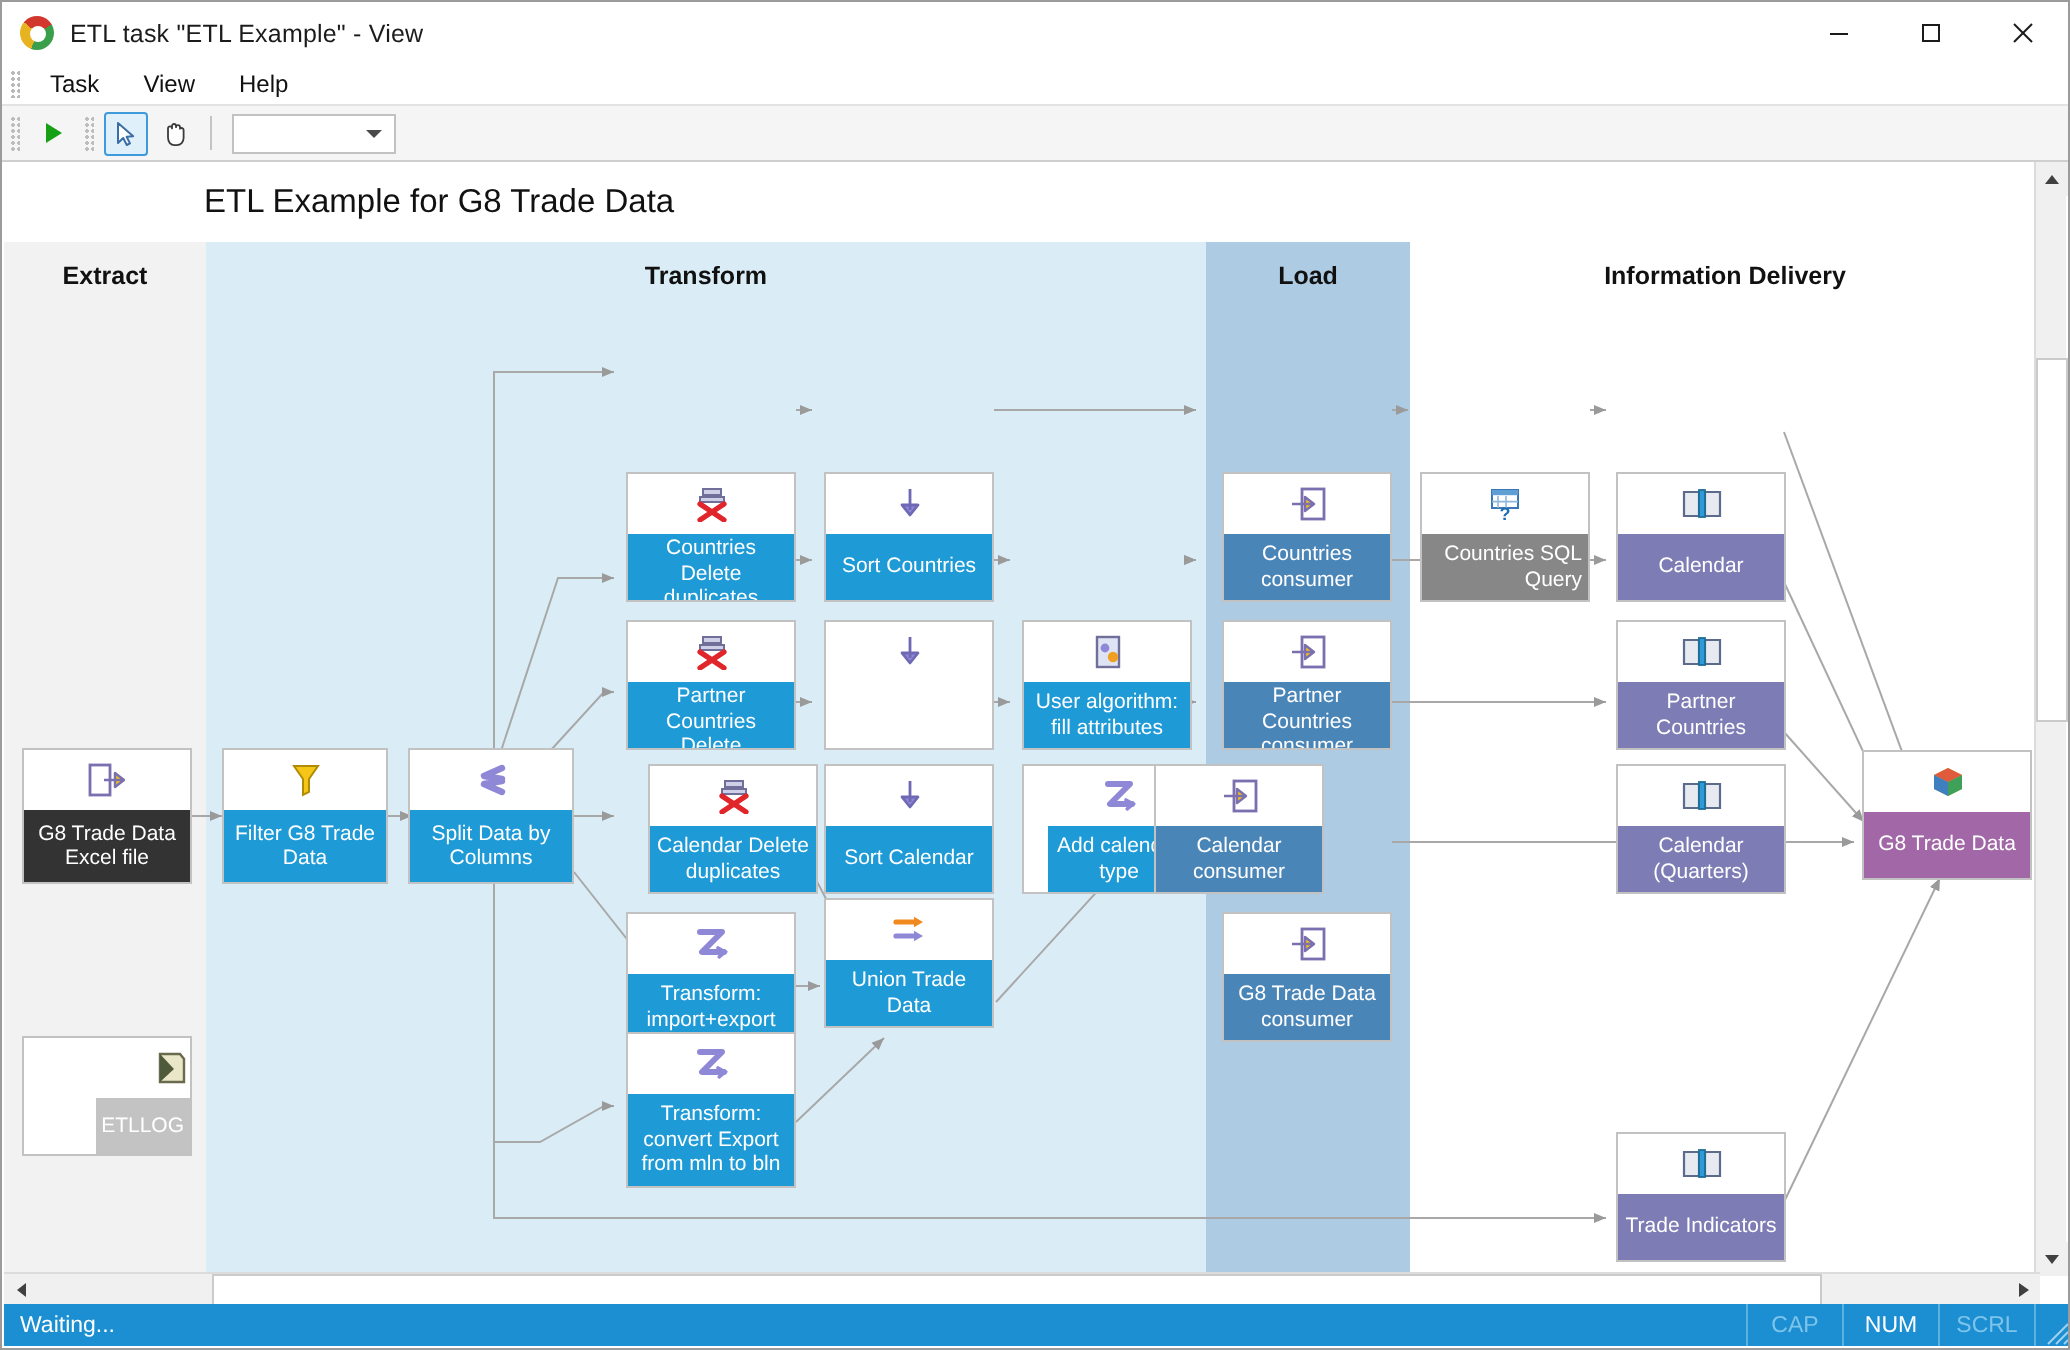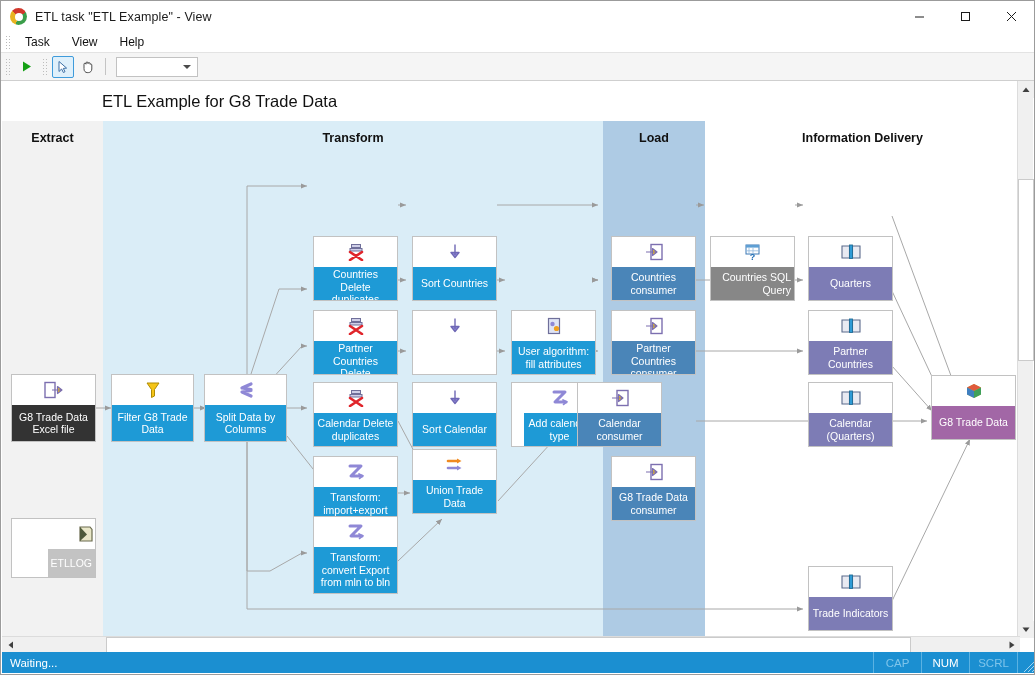--- a/index.html
+++ b/index.html
@@ -378,21 +378,21 @@
         <div class="icon">
           <svg width="20" height="18" viewBox="0 0 20 18">
             <rect x="5.5" y="1.5" width="9" height="3" fill="#cfcfe8" stroke="#6f6f9a" stroke-width="1"></rect>
             <rect x="4" y="5.5" width="12" height="2.5" fill="#cfcfe8" stroke="#6f6f9a" stroke-width="1"></rect>
             <path d="M4,9 L16,17 M16,9 L4,17" stroke="#e0252b" stroke-width="2.6" stroke-linecap="round"></path>
           </svg>
         </div>
         <div class="caption">Partner Countries Delete duplicates</div>
       </div>
 
-      <div class="node c-blue" style="left:311px; top:301px; width:85px; height:65px;">
+      <div class="node c-blue" style="left:322px; top:301px; width:85px; height:65px;">
         <div class="icon">
           <svg width="20" height="18" viewBox="0 0 20 18">
             <rect x="5.5" y="1.5" width="9" height="3" fill="#cfcfe8" stroke="#6f6f9a" stroke-width="1"></rect>
             <rect x="4" y="5.5" width="12" height="2.5" fill="#cfcfe8" stroke="#6f6f9a" stroke-width="1"></rect>
             <path d="M4,9 L16,17 M16,9 L4,17" stroke="#e0252b" stroke-width="2.6" stroke-linecap="round"></path>
           </svg>
         </div>
         <div class="caption">Calendar Delete duplicates</div>
       </div>
 
@@ -529,21 +529,21 @@
       </div>
 
       <div class="node c-purple" style="left:806px; top:155px; width:85px; height:65px;">
         <div class="icon">
           <svg width="22" height="18" viewBox="0 0 22 18">
             <path d="M2,3 H9.5 V15 H2 Z" fill="#e8eaf2" stroke="#5b6b8c" stroke-width="1.1"></path>
             <path d="M12.5,3 H20 V15 H12.5 Z" fill="#e8eaf2" stroke="#5b6b8c" stroke-width="1.1"></path>
             <rect x="9.5" y="2" width="3" height="13.5" fill="#2e9bd6" stroke="#1f6d97" stroke-width="0.9"></rect>
           </svg>
         </div>
-        <div class="caption">Quarters</div>
+        <div class="caption">Calendar</div>
       </div>
 
       <div class="node c-purple" style="left:806px; top:229px; width:85px; height:65px;">
         <div class="icon">
           <svg width="22" height="18" viewBox="0 0 22 18">
             <path d="M2,3 H9.5 V15 H2 Z" fill="#e8eaf2" stroke="#5b6b8c" stroke-width="1.1"></path>
             <path d="M12.5,3 H20 V15 H12.5 Z" fill="#e8eaf2" stroke="#5b6b8c" stroke-width="1.1"></path>
             <rect x="9.5" y="2" width="3" height="13.5" fill="#2e9bd6" stroke="#1f6d97" stroke-width="0.9"></rect>
           </svg>
         </div>

